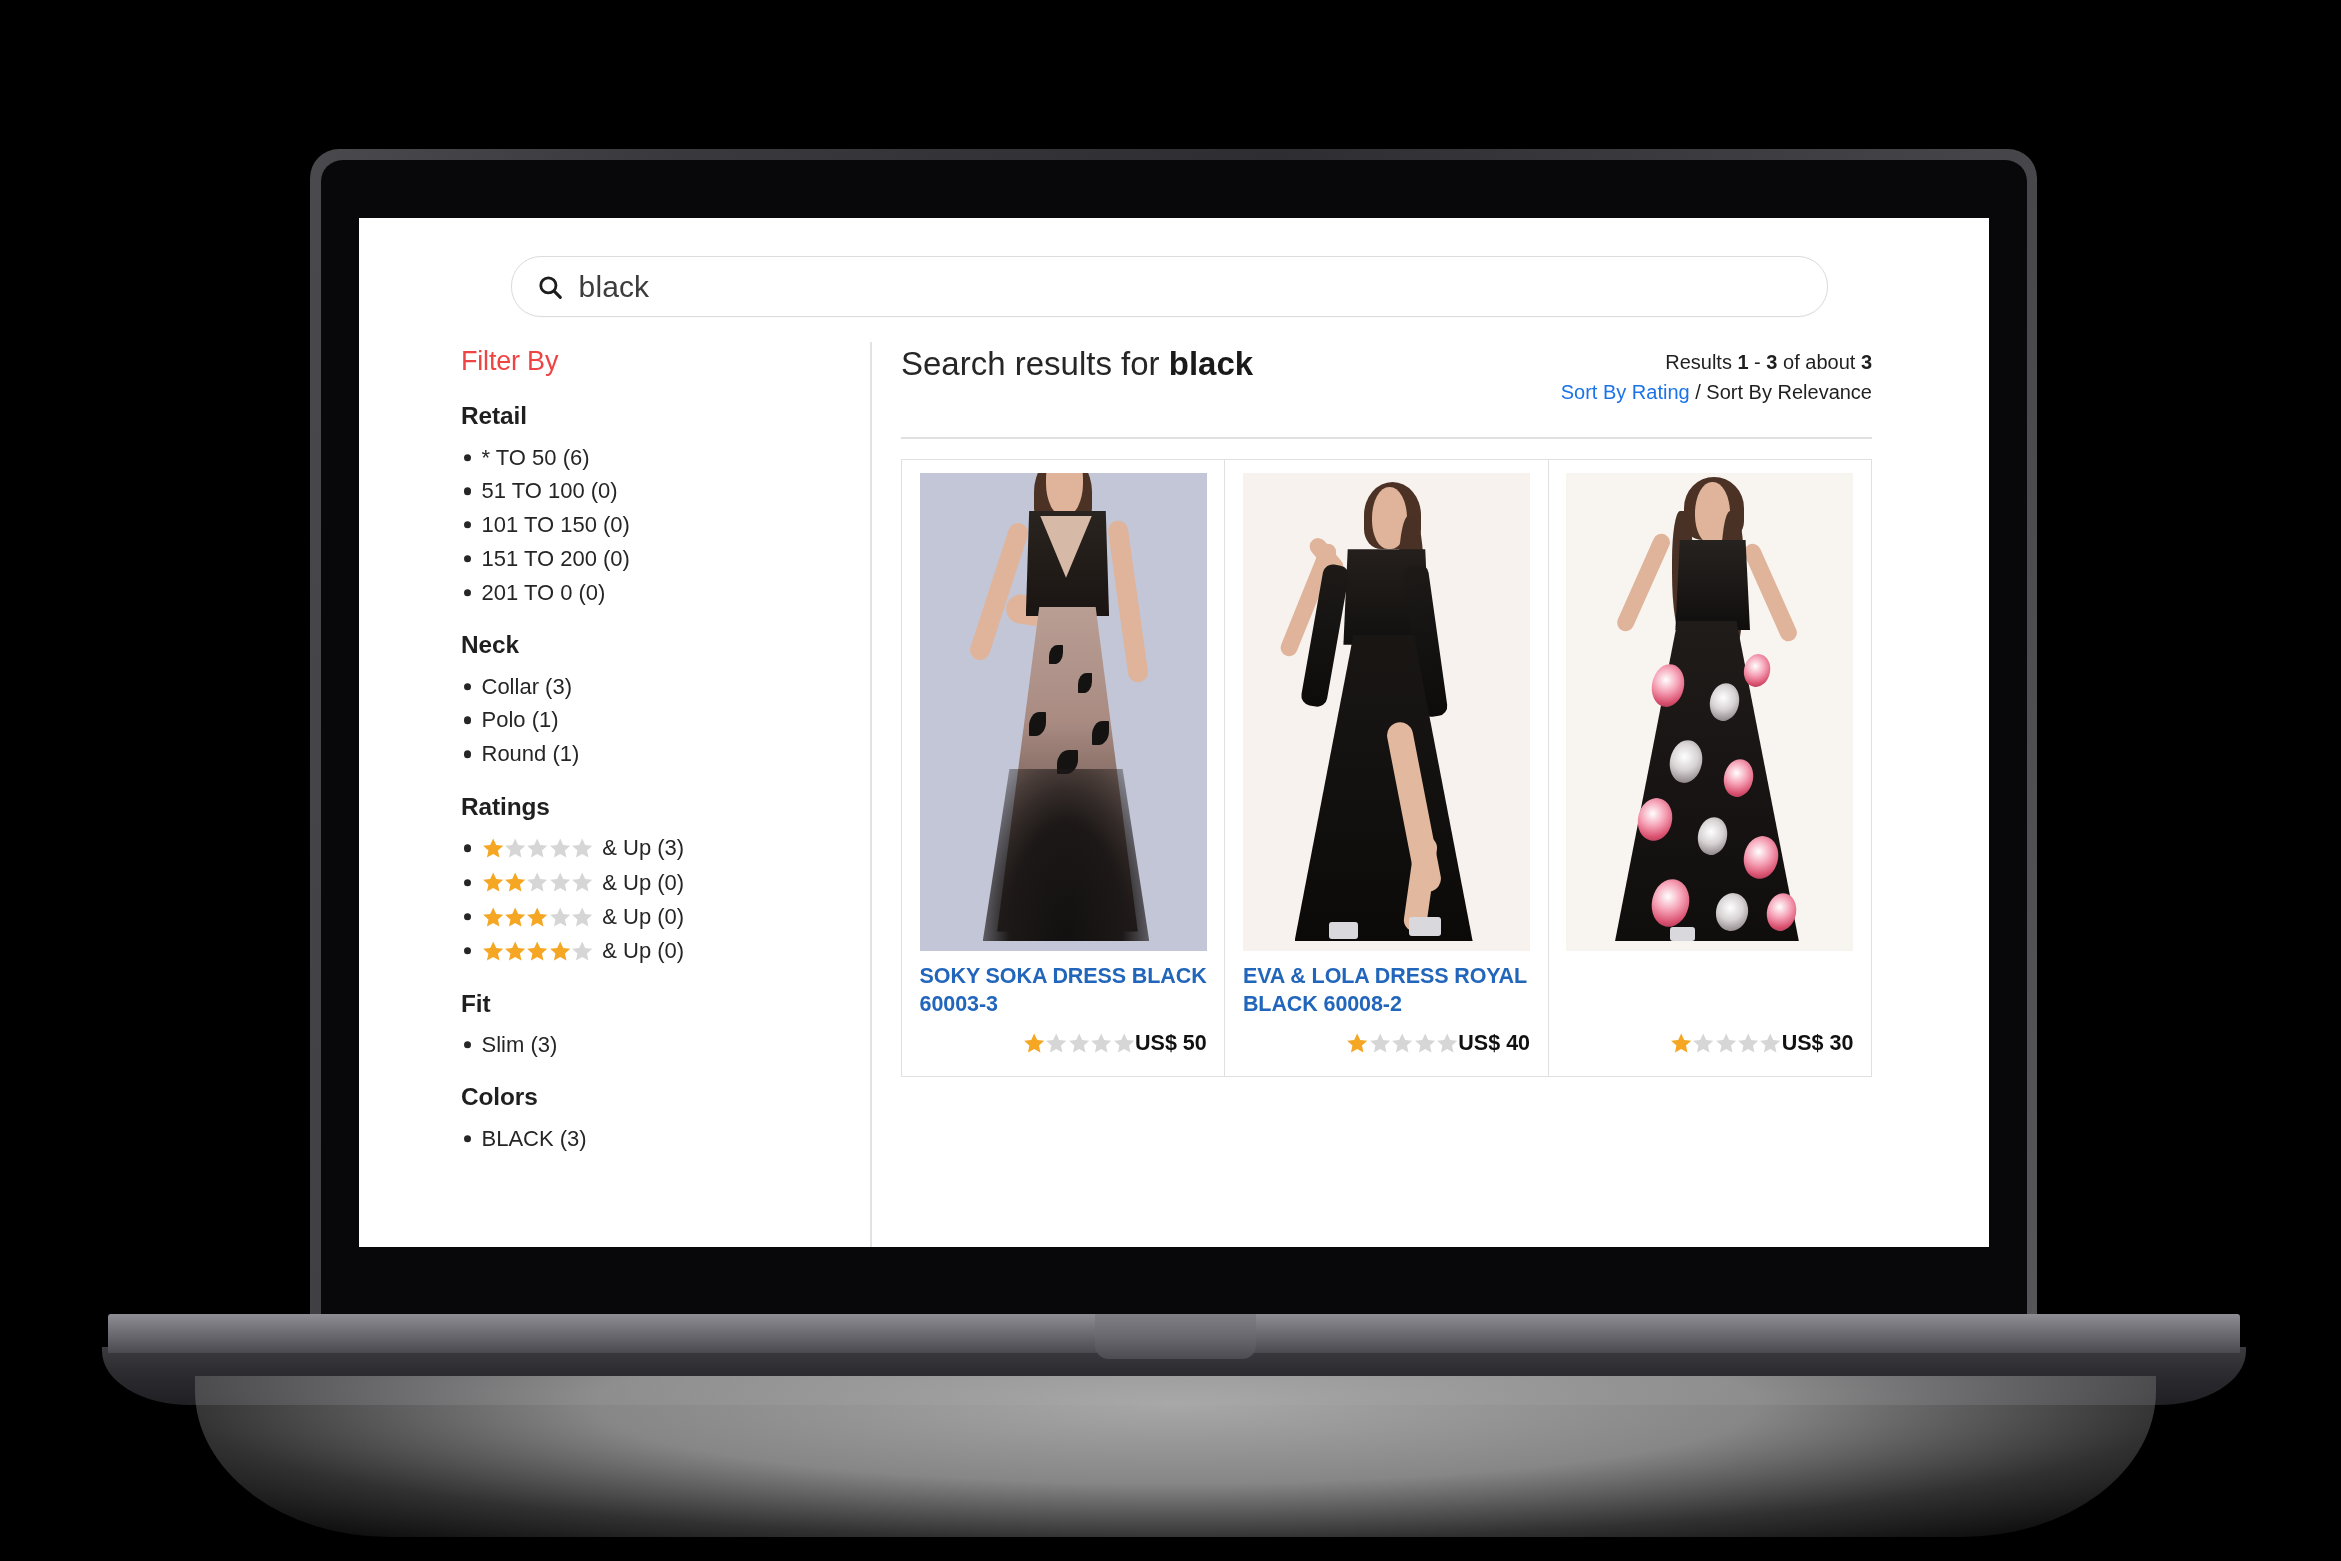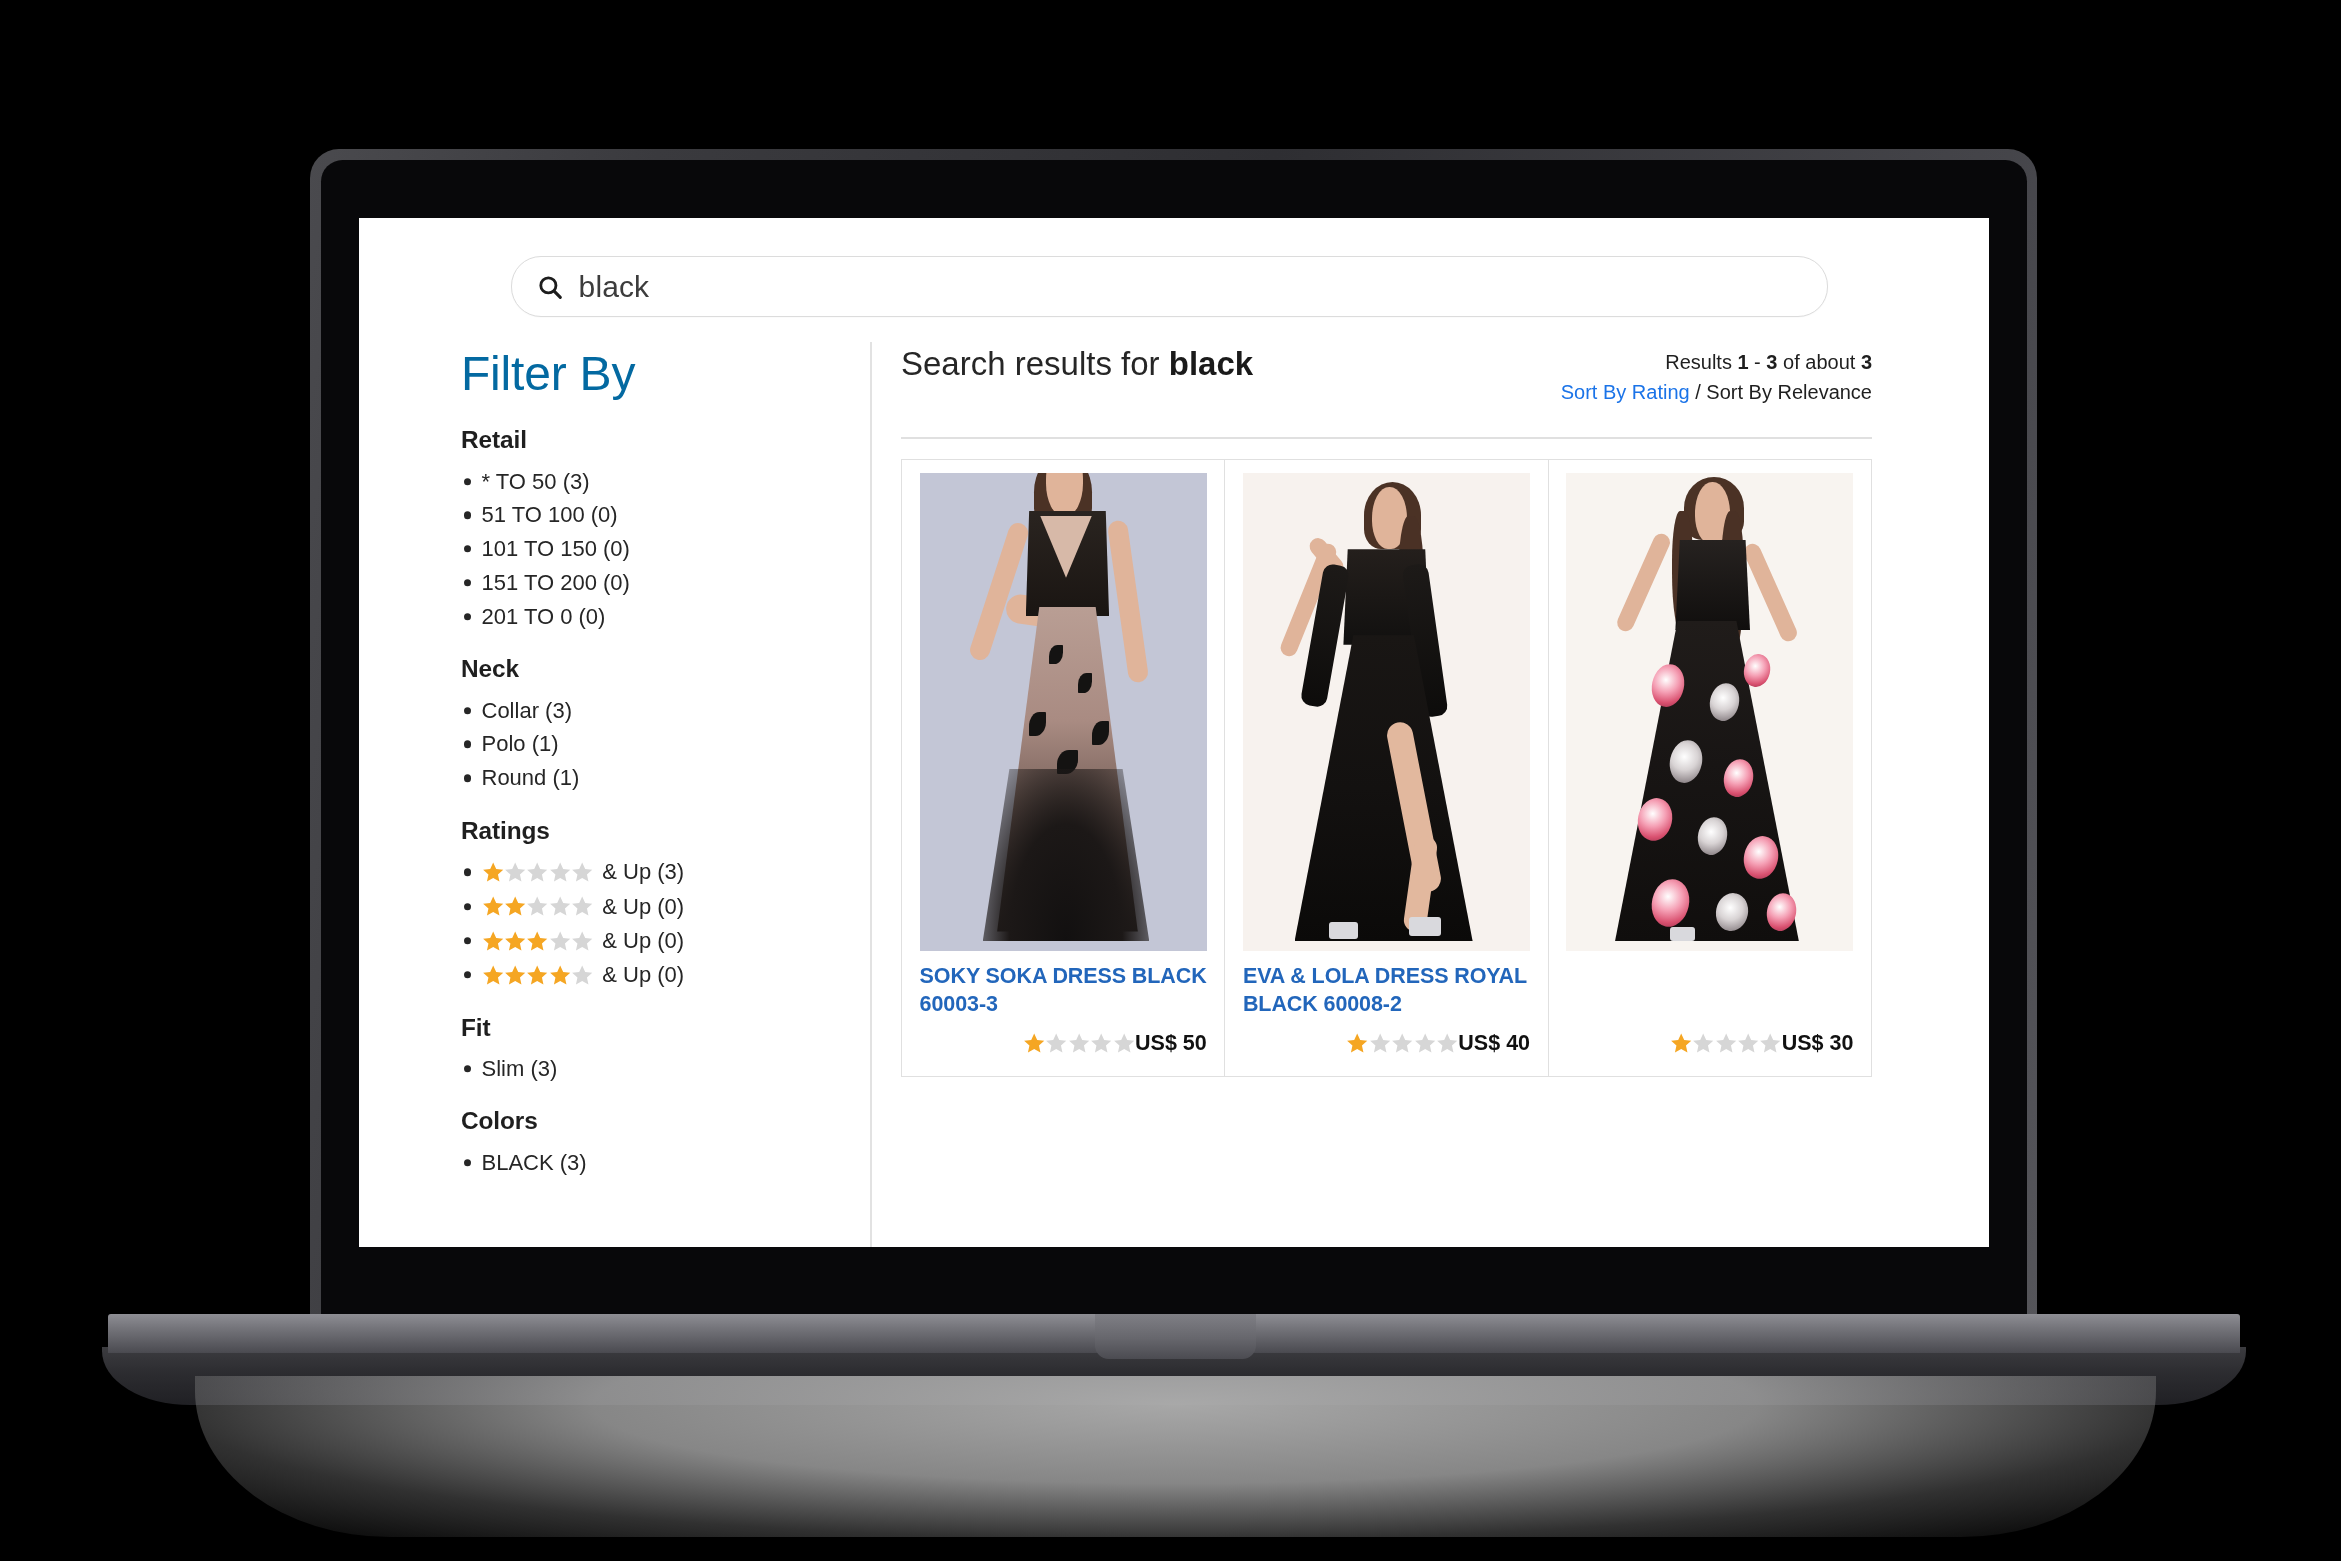--- a/index.html
+++ b/index.html
@@ -99,21 +99,21 @@
   }
 
   
   #content { position: absolute; left: 0; top: 128px; width: 1630px; }
 
   
   #sidebar {
     position: absolute; left: 102px; top: 0; width: 371px;
   }
   #filter-title {
-    font-size: 48px; color: #0369a1; font-weight: 400;
+    font-size: 27px; color: #ef4444; font-weight: 400;
     letter-spacing: -0.2px; margin-bottom: 25px;
   }
   .facet-group { margin-bottom: 21.5px; }
   .facet-heading {
     font-size: 24.4px; font-weight: 700; color: #1f1f1f;
     margin-bottom: 10.7px; letter-spacing: -0.1px;
   }
   .facet-list { list-style: none; }
   .facet-item {
     display: flex; align-items: center;
@@ -258,21 +258,21 @@
 
         <div id="col-divider"></div>
 
         <aside id="sidebar">
           <h1 id="filter-title">Filter By</h1>
 
           <div class="facet-group">
             <div class="facet-heading">Retail</div>
             <ul class="facet-list">
               <li class="facet-item">
-                  <span>* TO 50 (3)</span>
+                  <span>* TO 50 (6)</span>
                 </li>
               <li class="facet-item">
                   <span>51 TO 100 (0)</span>
                 </li>
               <li class="facet-item">
                   <span>101 TO 150 (0)</span>
                 </li>
               <li class="facet-item">
                   <span>151 TO 200 (0)</span>
                 </li>

